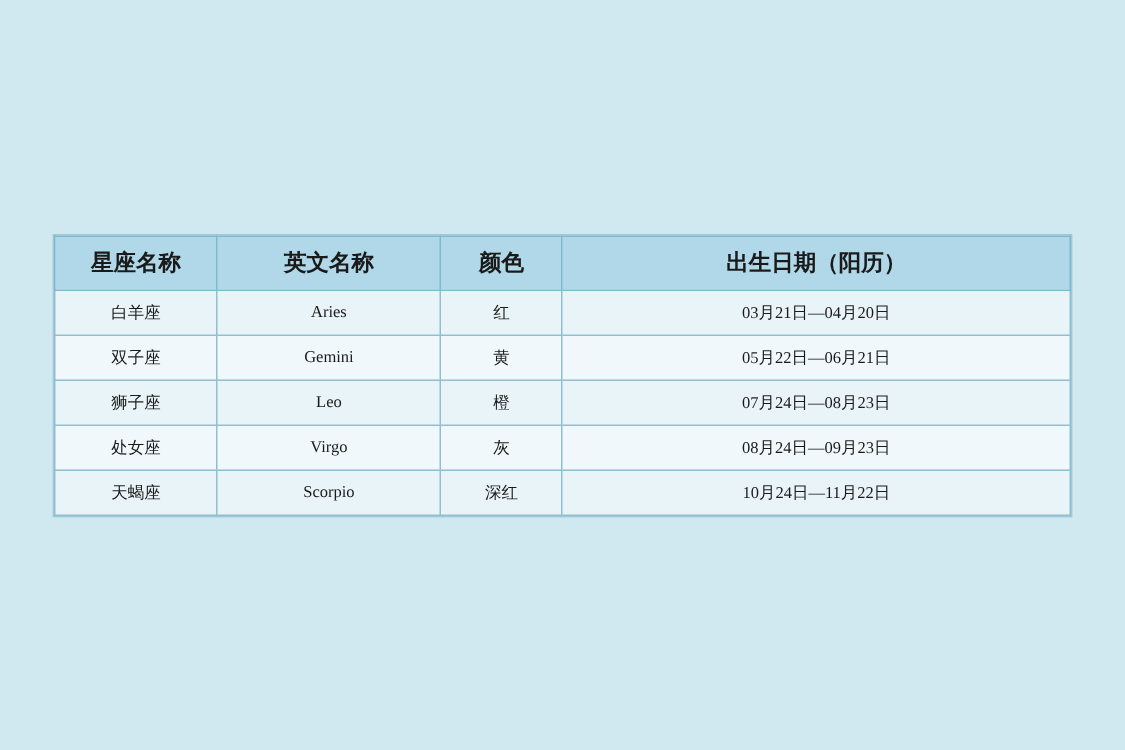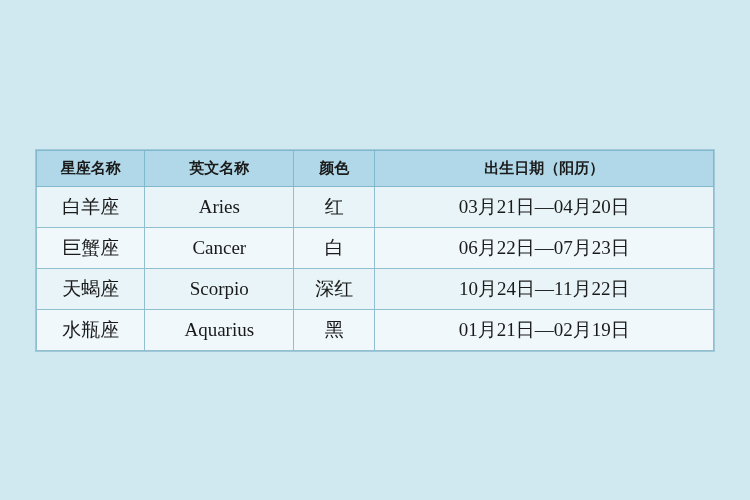--- a/index.html
+++ b/index.html
@@ -36,21 +36,21 @@
       text-align: center;
       font-size: 15px;
       font-weight: bold;
       color: #1a1a1a;
     }
 
     tbody tr td {
       border: 1px solid #90c0d0;
       padding: 7px 6px;
       text-align: center;
-      font-size: 19px;
+      font-size: 11px;
       color: #1a1a1a;
       background-color: #f0f8fc;
     }
 
     tbody tr:nth-child(odd) td {
       background-color: #e8f4f8;
     }
 
     .col-chinese { width: 16%; }
     .col-english { width: 22%; text-align: center; }
@@ -71,32 +71,38 @@
       </tr>
     </thead>
     <tbody id="table-body">
     <tr>
           <td>白羊座</td>
           <td>Aries</td>
           <td>红</td>
           <td>03月21日—04月20日</td>
         </tr>
         <tr>
-          <td>巨蟹座</td>
-          <td>Cancer</td>
-          <td>白</td>
-          <td>06月22日—07月23日</td>
+          <td>双子座</td>
+          <td>Gemini</td>
+          <td>黄</td>
+          <td>05月22日—06月21日</td>
+        </tr>
+        <tr>
+          <td>狮子座</td>
+          <td>Leo</td>
+          <td>橙</td>
+          <td>07月24日—08月23日</td>
+        </tr>
+        <tr>
+          <td>处女座</td>
+          <td>Virgo</td>
+          <td>灰</td>
+          <td>08月24日—09月23日</td>
         </tr>
         <tr>
           <td>天蝎座</td>
           <td>Scorpio</td>
           <td>深红</td>
           <td>10月24日—11月22日</td>
         </tr>
-        <tr>
-          <td>水瓶座</td>
-          <td>Aquarius</td>
-          <td>黑</td>
-          <td>01月21日—02月19日</td>
-        </tr>
       </tbody>
   </table>
 </div>
 
 </body></html>

